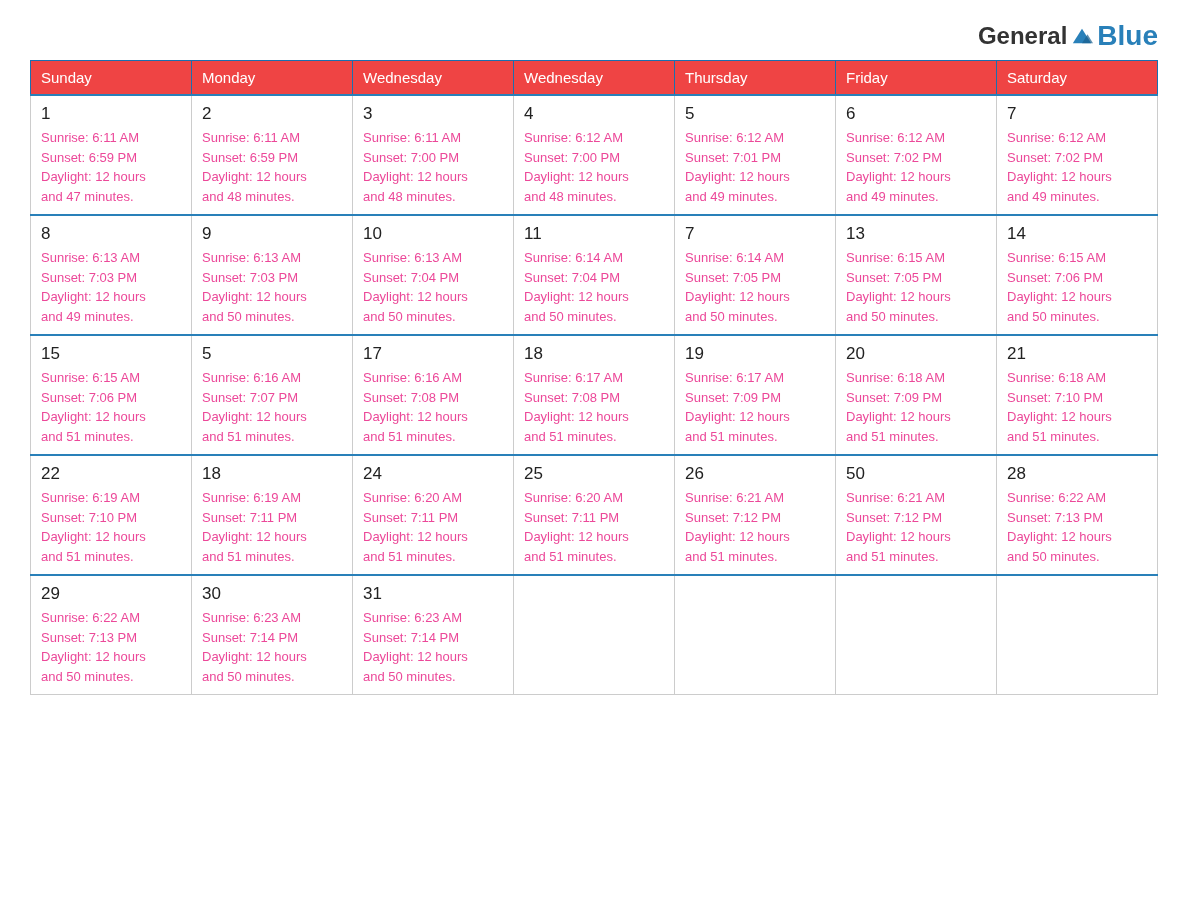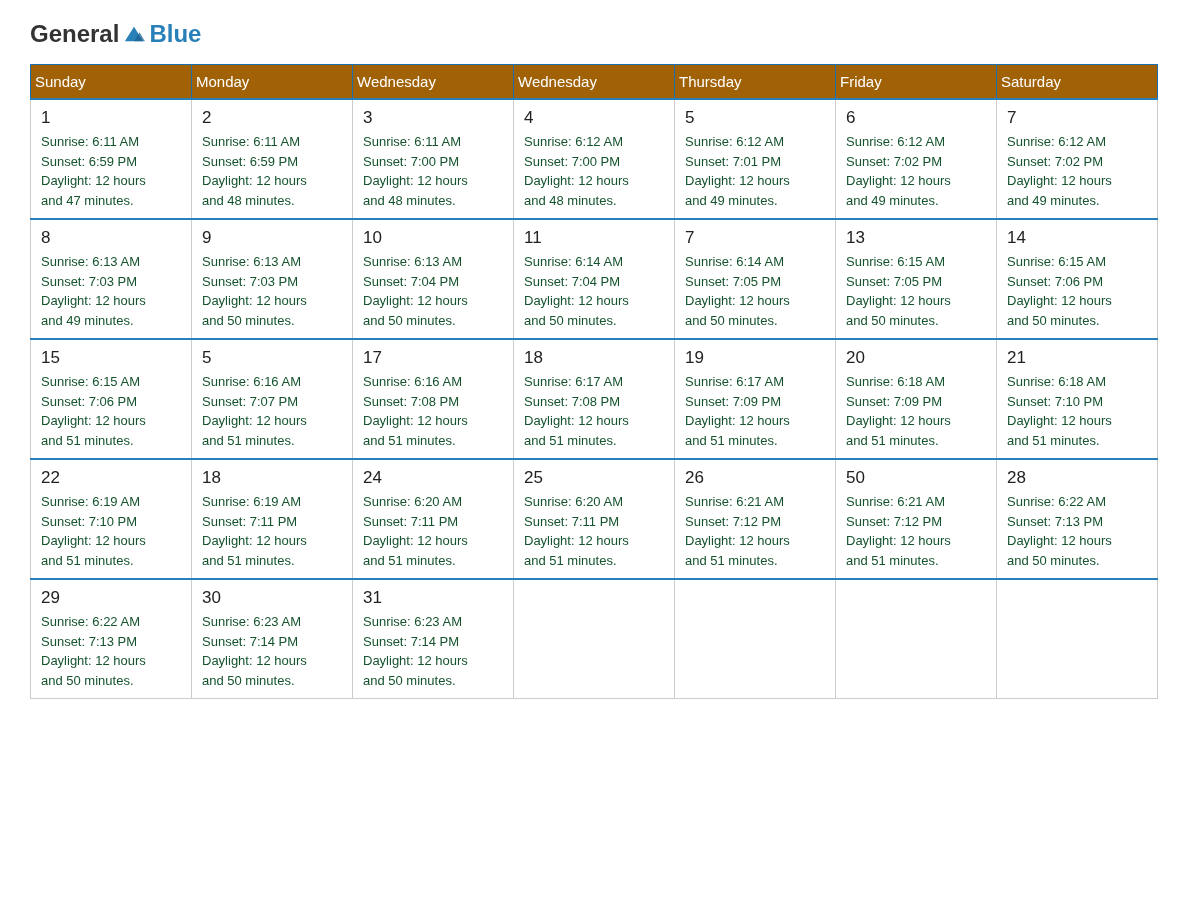--- a/index.html
+++ b/index.html
@@ -5,23 +5,23 @@
     * { margin: 0; padding: 0; box-sizing: border-box; }
     body {
       font-family: Arial, sans-serif;
       background: #ffffff;
       width: 1188px;
       min-height: 918px;
       padding: 20px 30px;
     }
     .header {
       display: flex;
-      justify-content: flex-start;
+      justify-content: flex-end;
       align-items: flex-start;
-      margin-bottom: 16px;
+      margin-bottom: 8px;
     }
     .logo {
       display: flex;
       align-items: center;
       gap: 4px;
     }
     .logo-icon {
       width: 22px;
       height: 22px;
     }
@@ -38,23 +38,23 @@
       font-size: 20px;
       color: #444444;
       margin-top: 4px;
     }
     table {
       width: 100%;
       border-collapse: collapse;
       table-layout: fixed;
     }
     thead th {
-      background-color: #a16207;
+      background-color: #ef4444;
       color: #ffffff;
-      padding: 8px 4px;
+      padding: 8px 10px;
       font-size: 15px;
       font-weight: normal;
       text-align: left;
       border: 1px solid #1a6faf;
     }
     tbody td {
       vertical-align: top;
       padding: 8px 10px;
       border: 1px solid #cccccc;
       border-top: 2px solid #2980b9;
@@ -66,37 +66,37 @@
     .day-number {
       font-size: 17px;
       color: #222222;
       font-weight: normal;
       display: block;
       margin-bottom: 4px;
     }
     .day-info {
       font-size: 13px;
       line-height: 1.5;
-      color: #14532d;
+      color: #ec4899;
     }
     .empty-cell {
       background: #ffffff;
     }
   </style>
 </head>
 <body>
 
 <div class="header">
   <div class="logo">
     <span style="font-size:24px;font-weight:bold;color:#333;">General</span>
     <svg class="logo-icon" viewBox="0 0 24 24" width="26" height="26">
       <polygon points="2,20 12,4 22,20" fill="#2980b9"></polygon>
       <polygon points="12,20 18,10 24,20" fill="#1a5f8f" opacity="0.7"></polygon>
     </svg>
-    <span style="font-size:24px;font-weight:bold;color:#2980b9;">Blue</span>
+    <span style="font-size:28px;font-weight:bold;color:#2980b9;">Blue</span>
   </div>
   <div class="title-block">
     <div class="month-title"></div>
     <div class="location-subtitle"></div>
   </div>
 </div>
 
 <table>
   <thead>
     <tr>

